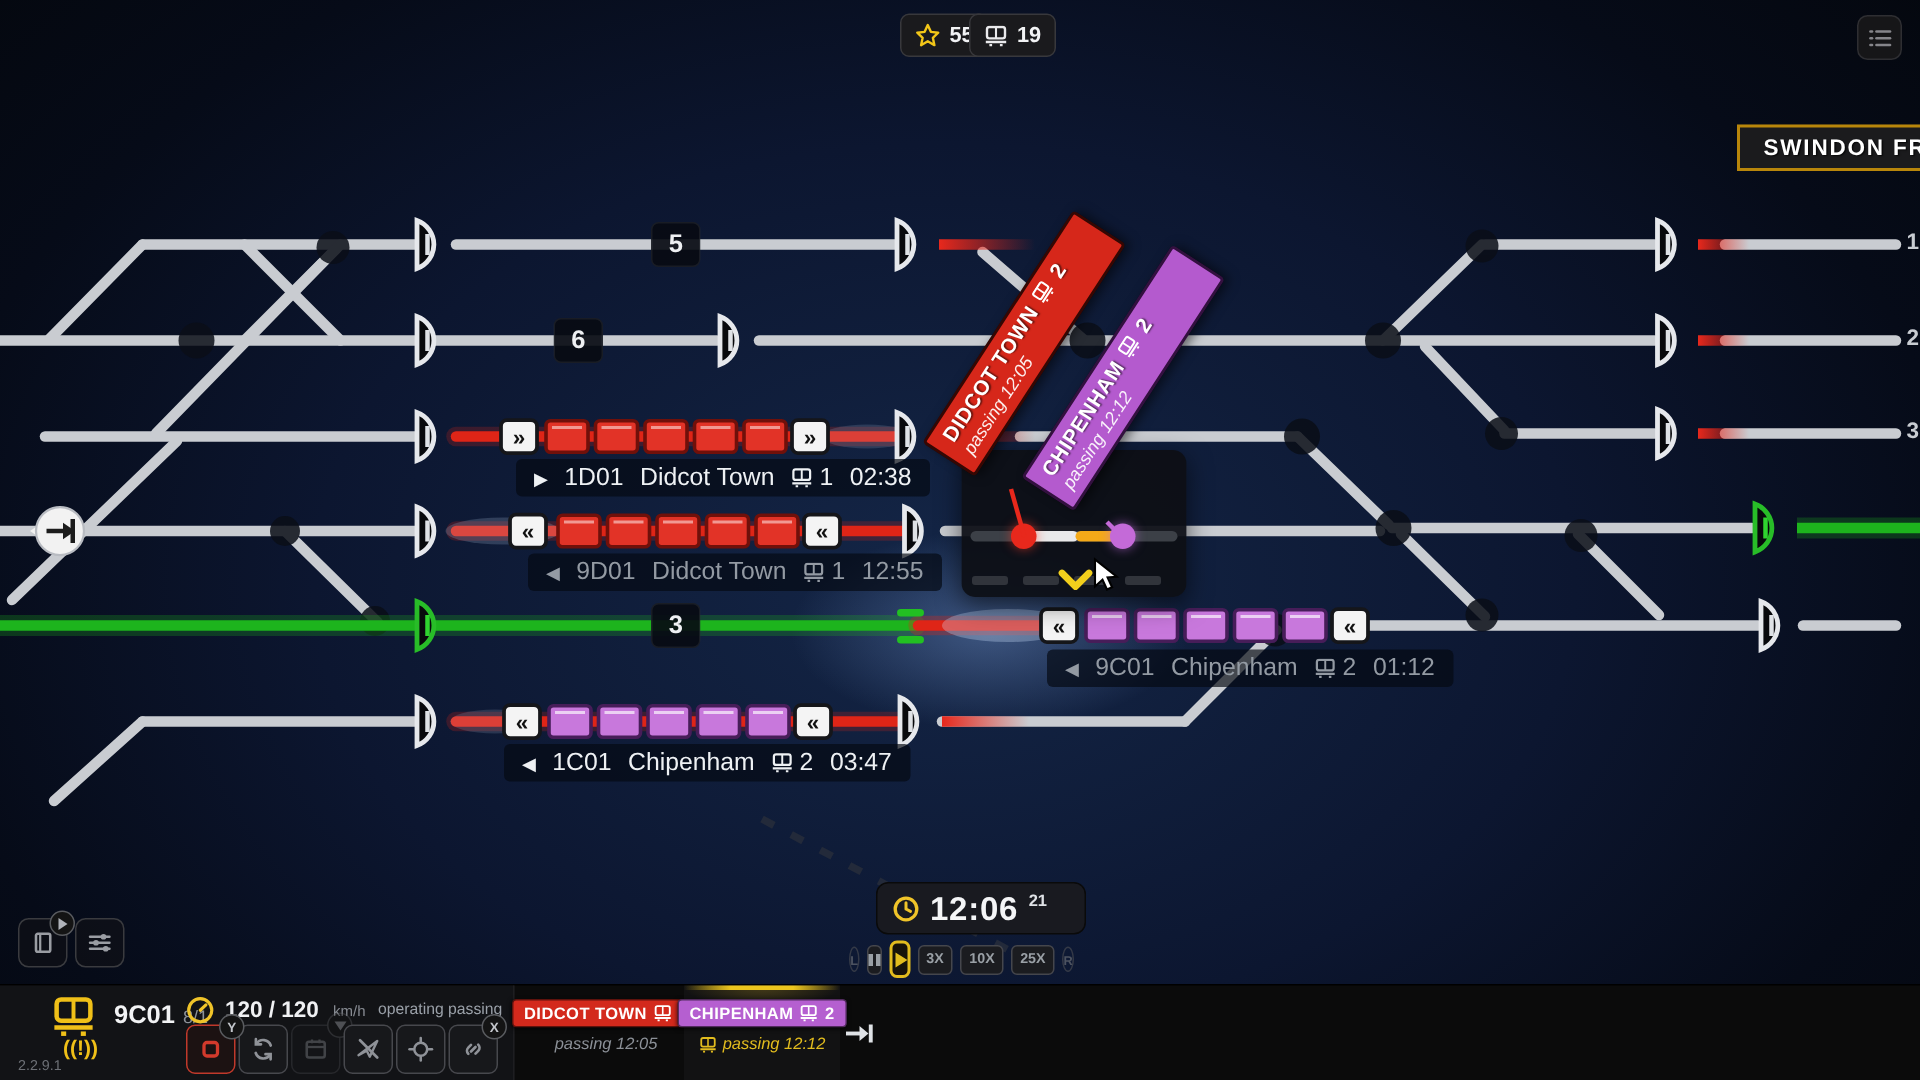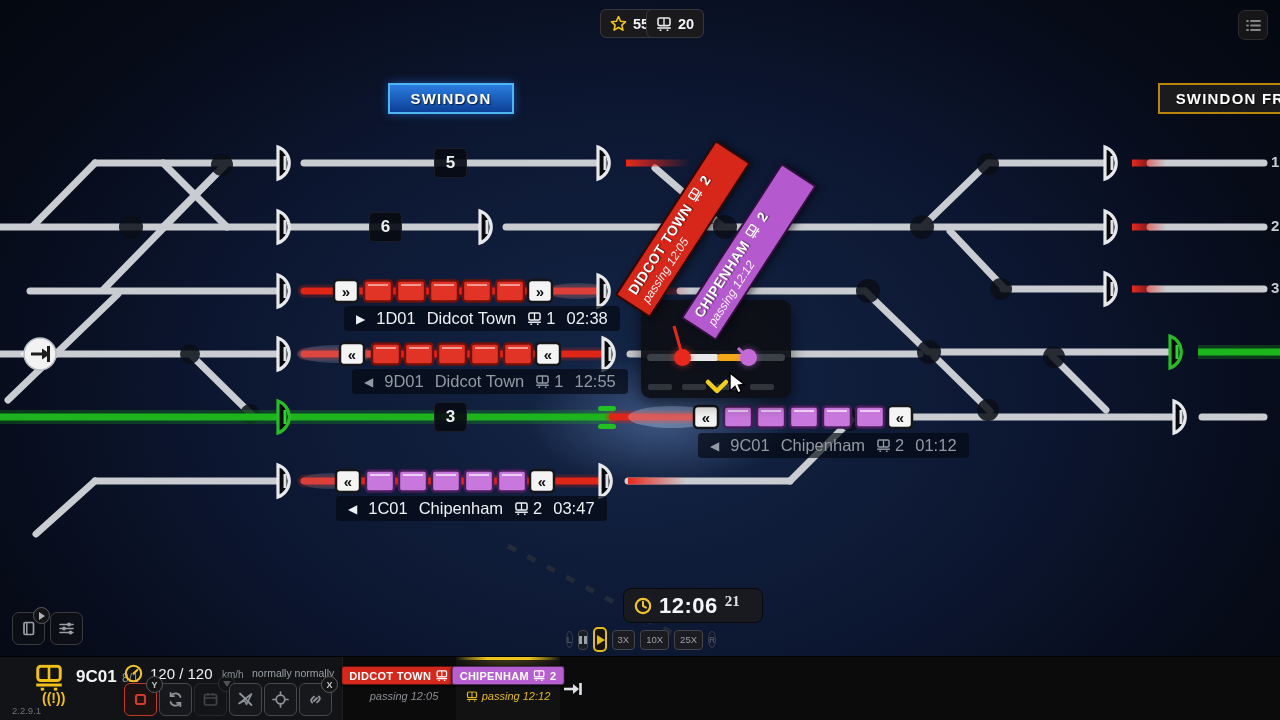--- a/index.html
+++ b/index.html
@@ -39,26 +39,26 @@
     border-radius:9px;box-shadow:0 5px 16px rgba(0,0,0,.55);z-index:4;}
   .mini{position:absolute;border-radius:3.5px;}
   .dot{position:absolute;width:17px;height:17px;border-radius:50%;}
   .dash{position:absolute;width:24px;height:6px;background:#31343b;border-radius:2px;top:84px;}
   
   .badge{top:9px;height:27px;display:flex;align-items:center;gap:6px;padding:0 9px;
     background:#1a1a1d;border:1px solid #38383c;border-radius:6px;color:#f2f3f5;
     font-weight:bold;font-size:14.5px;z-index:8;}
   
   #clock{left:584px;top:588px;width:118px;height:33px;background:#191a20;border:1px solid #0a0a0a;
-    border-radius:8px;display:flex;align-items:center;gap:7px;padding:0 10px;z-index:8;margin-left:39px;}
+    border-radius:8px;display:flex;align-items:center;gap:7px;padding:0 10px;z-index:8;}
   #clock .t{font-size:22px;font-weight:bold;color:#f4f5f7;letter-spacing:.5px;}
-  #clock .s{font-size:15px;font-weight:bold;color:#dfe2e6;margin-top:-9px;font-family:Liberation Serif, serif;}
+  #clock .s{font-size:11px;font-weight:bold;color:#dfe2e6;margin-top:-9px;}
   #speedrow{left:566px;top:627px;width:150px;display:flex;align-items:center;justify-content:center;gap:5px;z-index:8;}
   .spd{height:18px;display:flex;align-items:center;justify-content:center;background:#1b1c20;
-    border:1px solid #45464c;border-radius:4px;color:#9aa0a6;font-size:9.5px;font-weight:normal;padding:0 5px;}
+    border:1px solid #45464c;border-radius:4px;color:#9aa0a6;font-size:9.5px;font-weight:bold;padding:0 5px;}
   .hintc{width:15px;height:15px;border:1.5px solid #4a4c52;border-radius:50%;color:#6f7278;
     font-size:8.5px;font-weight:bold;display:flex;align-items:center;justify-content:center;opacity:.65;}
   
   #bar{left:0;top:656px;width:1280px;height:64px;background:#0b0b0b;border-top:1px solid #000;z-index:8;}
   #leftpanel{position:absolute;left:0;top:0;width:342px;height:64px;background:#121316;border-right:1px solid #1e1e21;}
   .btn{position:absolute;width:31px;height:31px;border:1.5px solid #47484d;border-radius:6px;
     background:#17181b;display:flex;align-items:center;justify-content:center;}
   .kbadge{position:absolute;width:15px;height:15px;border-radius:50%;background:#141414;
     border:1px solid #5a5c60;color:#c3c6cb;font-size:9px;font-weight:bold;
     display:flex;align-items:center;justify-content:center;z-index:2;}
@@ -340,23 +340,20 @@
 
   <g>
     <polygon points="20,354 36,343 36,365" fill="#f2f2f2"></polygon>
     <circle cx="40" cy="354" r="16" fill="#f2f2f2" stroke="#b9bcc2" stroke-width="1.5"></circle>
     <line x1="31" y1="354" x2="42" y2="354" stroke="#1c1c1c" stroke-width="3"></line>
     <polygon points="42,348.5 50,354 42,359.5" fill="#1c1c1c"></polygon>
     <line x1="48.5" y1="346" x2="48.5" y2="362" stroke="#1c1c1c" stroke-width="3"></line>
   </g>
 </svg>
 
-<div class="abs sta sta-blue" style="left:388px;top:83px;width:122px;z-index:3">
-      <span>Swindon</span>
-    </div>
 <div class="abs sta sta-gold" style="left:1158px;top:83px;width:140px;z-index:3">
       <span>Swindon Fr</span>
     </div>
 
 <div class="abs pnum" style="left:434px;top:148px">
       <span>5</span>
     </div>
 <div class="abs pnum" style="left:369px;top:212px">
       <span>6</span>
     </div>
@@ -465,21 +462,21 @@
 <div class="abs badge" style="left:600px">
   <svg width="17" height="17" viewBox="0 0 18 18">
     <polygon points="9,1.8 11.2,6.6 16.4,7.2 12.6,10.8 13.7,16 9,13.2 4.3,16 5.4,10.8 1.6,7.2 6.8,6.6" fill="none" stroke="#f2c618" stroke-width="1.7" stroke-linejoin="round"></polygon>
   </svg>
   <span>55</span>
 </div>
 <div class="abs badge" style="left:646px">
   <svg width="16" height="14" viewBox="0 0 16 14" style="color:#e9e9ec">
         <use href="#ico-train"></use>
       </svg>
-  <span>20</span>
+  <span>19</span>
 </div>
 <div class="abs" style="left:1238px;top:10px;width:28px;height:28px;background:#161618;border:1px solid #2e2e32;border-radius:7px;display:flex;align-items:center;justify-content:center;z-index:8">
   <svg width="17" height="15">
     <g stroke="#85858a" stroke-width="1.8" stroke-linecap="round">
       <line x1="2" y1="3" x2="3" y2="3"></line>
           <line x1="6" y1="3" x2="15" y2="3"></line>
       <line x1="2" y1="7.5" x2="3" y2="7.5"></line>
           <line x1="6" y1="7.5" x2="15" y2="7.5"></line>
       <line x1="2" y1="12" x2="3" y2="12"></line>
           <line x1="6" y1="12" x2="15" y2="12"></line>
@@ -539,23 +536,23 @@
         </svg>
     <span class="abs" style="left:76px;top:10px;font-size:17px;font-weight:bold;color:#f2f3f5">9C01</span>
     <span class="abs" style="left:122px;top:14px;font-size:12px;color:#8d929a">8/1</span>
     <span class="abs" style="left:42px;top:33px;font-size:14px;font-weight:bold;color:#f0c018">((!))</span>
     <span class="abs" style="left:12px;top:48px;font-size:9.5px;color:#6d7076">2.2.9.1</span>
 
     <svg class="abs" style="left:124px;top:7px" width="19" height="19" viewBox="0 0 18 18">
       <circle cx="9" cy="9" r="7.3" fill="none" stroke="#f0c429" stroke-width="2"></circle>
       <line x1="9" y1="9" x2="12.6" y2="5.6" stroke="#f0c429" stroke-width="2" stroke-linecap="round"></line>
     </svg>
-    <span class="abs" style="left:150px;top:8px;font-size:15px;font-weight:normal;color:#f0f1f3">120 / 120</span>
+    <span class="abs" style="left:150px;top:8px;font-size:15px;font-weight:bold;color:#f0f1f3">120 / 120</span>
     <span class="abs" style="left:222px;top:12px;font-size:10px;color:#878b92">km/h</span>
-    <span class="abs" style="left:252px;top:10px;font-size:10.5px;color:#9aa0a8">normally normally</span>
+    <span class="abs" style="left:252px;top:10px;font-size:10.5px;color:#9aa0a8">operating passing</span>
 
     <div class="btn" style="left:124px;top:26px;border-color:#c0392b;background:#1c1212">
       <svg width="17" height="17">
             <rect x="4" y="4" width="9" height="9" rx="2" fill="none" stroke="#d23a2c" stroke-width="2.2"></rect>
           </svg>
       <div class="kbadge" style="top:-8px;right:-7px">Y</div>
     </div>
     <div class="btn" style="left:159px;top:26px">
       <svg width="17" height="17">
         <g fill="none" stroke="#8f9298" stroke-width="1.8" stroke-linecap="round">

